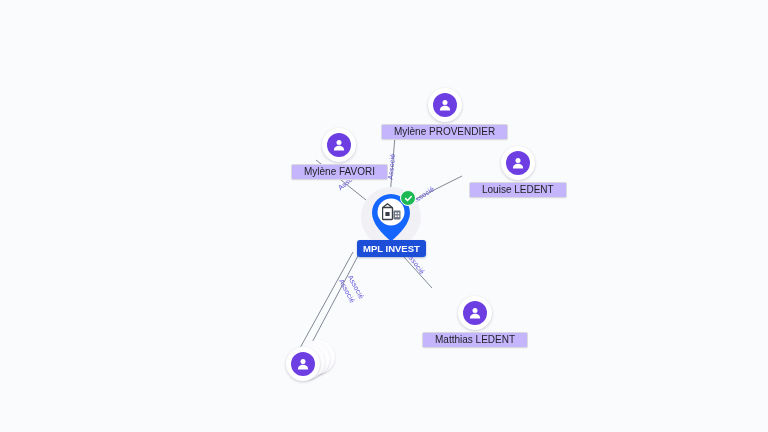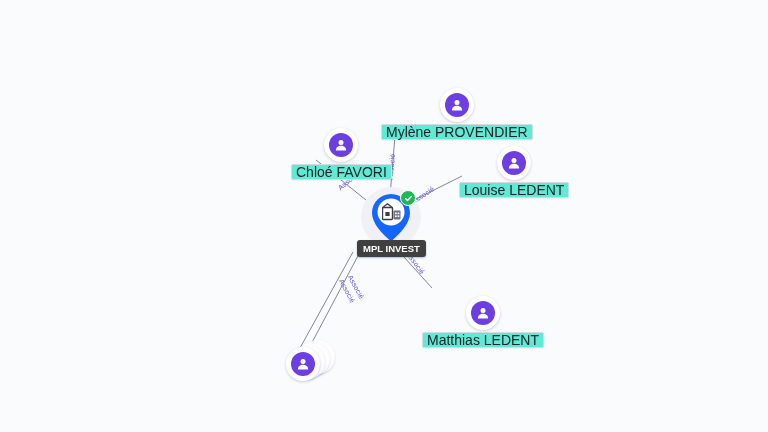--- a/index.html
+++ b/index.html
@@ -48,27 +48,27 @@
   }
   .avatar svg{display:block;}
   .stack-card{
     position:absolute;border-radius:50%;
     width:34px;height:34px;
     background:#fdfdff;
     box-shadow:0 1px 2px rgba(40,40,70,.18);
   }
   .node-label{
     margin-top:2px;
-    background:#5eead4;
+    background:#c4b5fd;
     border:1px solid #d9d9e0;
     border-radius:2px;
     color:#222228;
-    font-size:14px;
+    font-size:10px;
     line-height:12px;
-    padding:1px 4px;
+    padding:1px 12px;
     white-space:nowrap;
     box-shadow:0 1px 1px rgba(0,0,0,.04);
   }
   
   .company-node{
     position:absolute;
     display:flex;flex-direction:column;align-items:center;
   }
   .pin-wrap{position:relative;width:54px;height:54px;}
   .pin-glow{
@@ -81,21 +81,21 @@
   .verified-badge{
     position:absolute;right:2px;top:0px;
     width:14px;height:14px;border-radius:50%;
     background:#1db954;
     border:1.5px solid #ffffff;
     display:flex;align-items:center;justify-content:center;
   }
   .verified-badge svg{display:block;}
   .company-label{
     margin-top:-4px;
-    background:#404040;
+    background:#1d4ed8;
     border-radius:3px;
     color:#ffffff;
     font-size:9.5px;
     font-weight:bold;
     line-height:13px;
     padding:2px 6px;
     white-space:nowrap;
     box-shadow:0 1px 2px rgba(10,40,120,.3);
     position:relative;
   }
@@ -141,23 +141,23 @@
       <div class="person-node" style="left: 291px; top: 128px;">
         <div class="avatar-wrap">
           <div class="avatar-halo"></div>
           <div class="avatar" style="background: rgb(109, 63, 227);">
             <svg width="14" height="14" viewBox="0 0 14 14">
               <circle cx="7" cy="4.6" r="2.5" fill="#ffffff"></circle>
               <path d="M1.9 12.4 C1.9 9.3 4.2 7.8 7 7.8 C9.8 7.8 12.1 9.3 12.1 12.4 Z" fill="#ffffff"></path>
             </svg>
           </div>
         </div>
-        <div class="node-label">Chloé FAVORI</div>
-      </div>
-      <div class="person-node" style="left: 459px; top: 146px; justify-content: space-between;">
+        <div class="node-label">Mylène FAVORI</div>
+      </div>
+      <div class="person-node" style="left: 469px; top: 146px; justify-content: space-between;">
         <div class="avatar-wrap">
           <div class="avatar-halo"></div>
           <div class="avatar" style="background: rgb(109, 63, 227);">
             <svg width="14" height="14" viewBox="0 0 14 14">
               <circle cx="7" cy="4.6" r="2.5" fill="#ffffff"></circle>
               <path d="M1.9 12.4 C1.9 9.3 4.2 7.8 7 7.8 C9.8 7.8 12.1 9.3 12.1 12.4 Z" fill="#ffffff"></path>
             </svg>
           </div>
         </div>
         <div class="node-label">Louise LEDENT</div>

